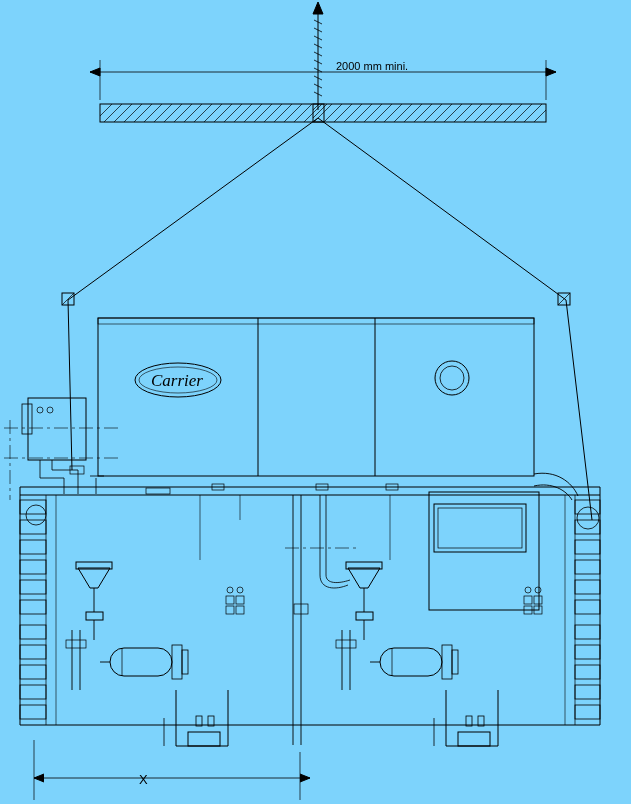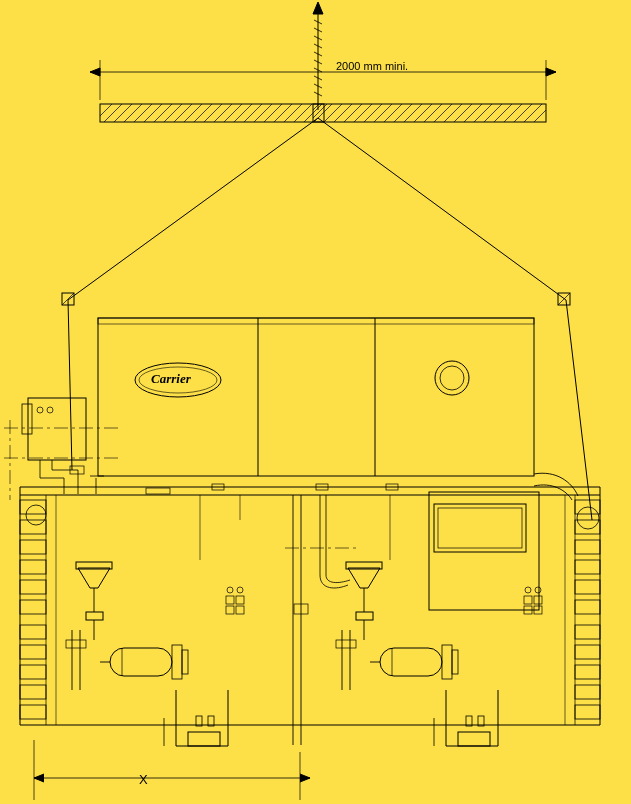--- a/index.html
+++ b/index.html
@@ -1,20 +1,20 @@
 <!DOCTYPE html>
 <html><head>
 <meta charset="utf-8">
 <style>
   html,body{margin:0;padding:0;background:#ffffff;}
   body{font-family:"Liberation Sans", sans-serif;}
-  #stage{position:relative;width:631px;height:804px;background:#fde047;overflow:hidden;}
+  #stage{position:relative;width:631px;height:804px;background:#7dd3fc;overflow:hidden;}
   #stage svg{position:absolute;left:0;top:0;}
   .lbl{position:absolute;font-size:11px;color:#000;white-space:nowrap;}
-  .logo-text{font-family:"Liberation Serif", serif;font-style:italic;font-weight:bold;font-size:13px;}
+  .logo-text{font-family:"Liberation Serif", serif;font-style:italic;font-weight:normal;font-size:17px;}
 </style>
 </head>
 <body>
 
 <div id="stage">
 
 <svg width="631" height="804" viewBox="0 0 631 804" fill="none" stroke="#000" stroke-width="1" shape-rendering="geometricPrecision">
 
   <g>
     <line x1="318" y1="12" x2="318" y2="110"></line>

